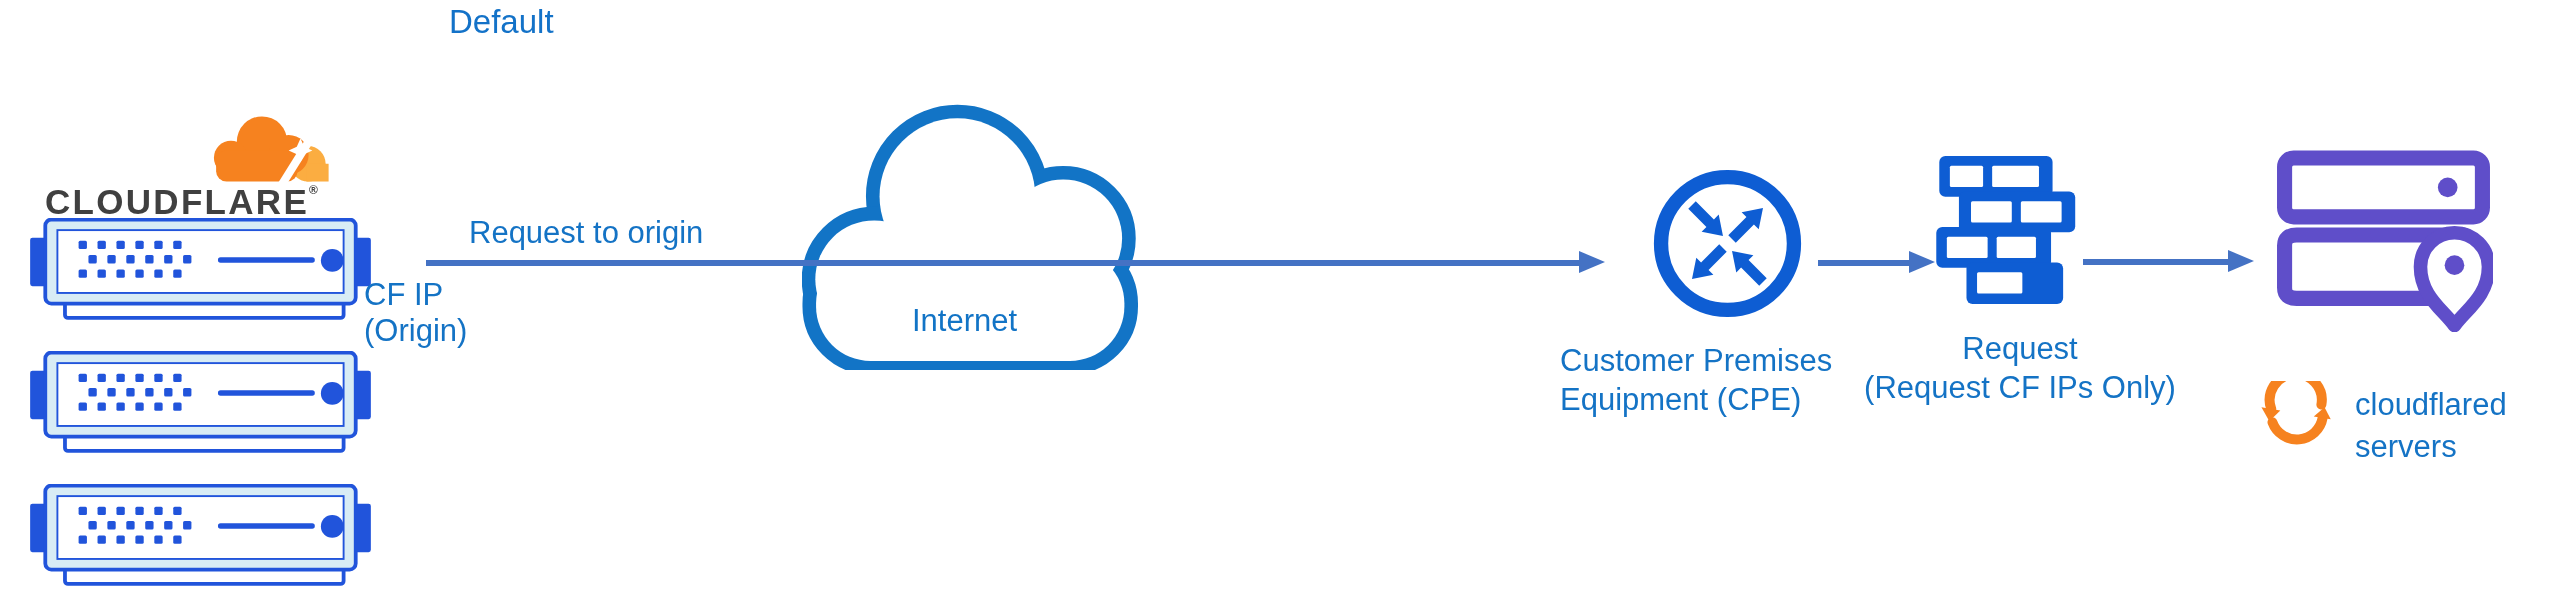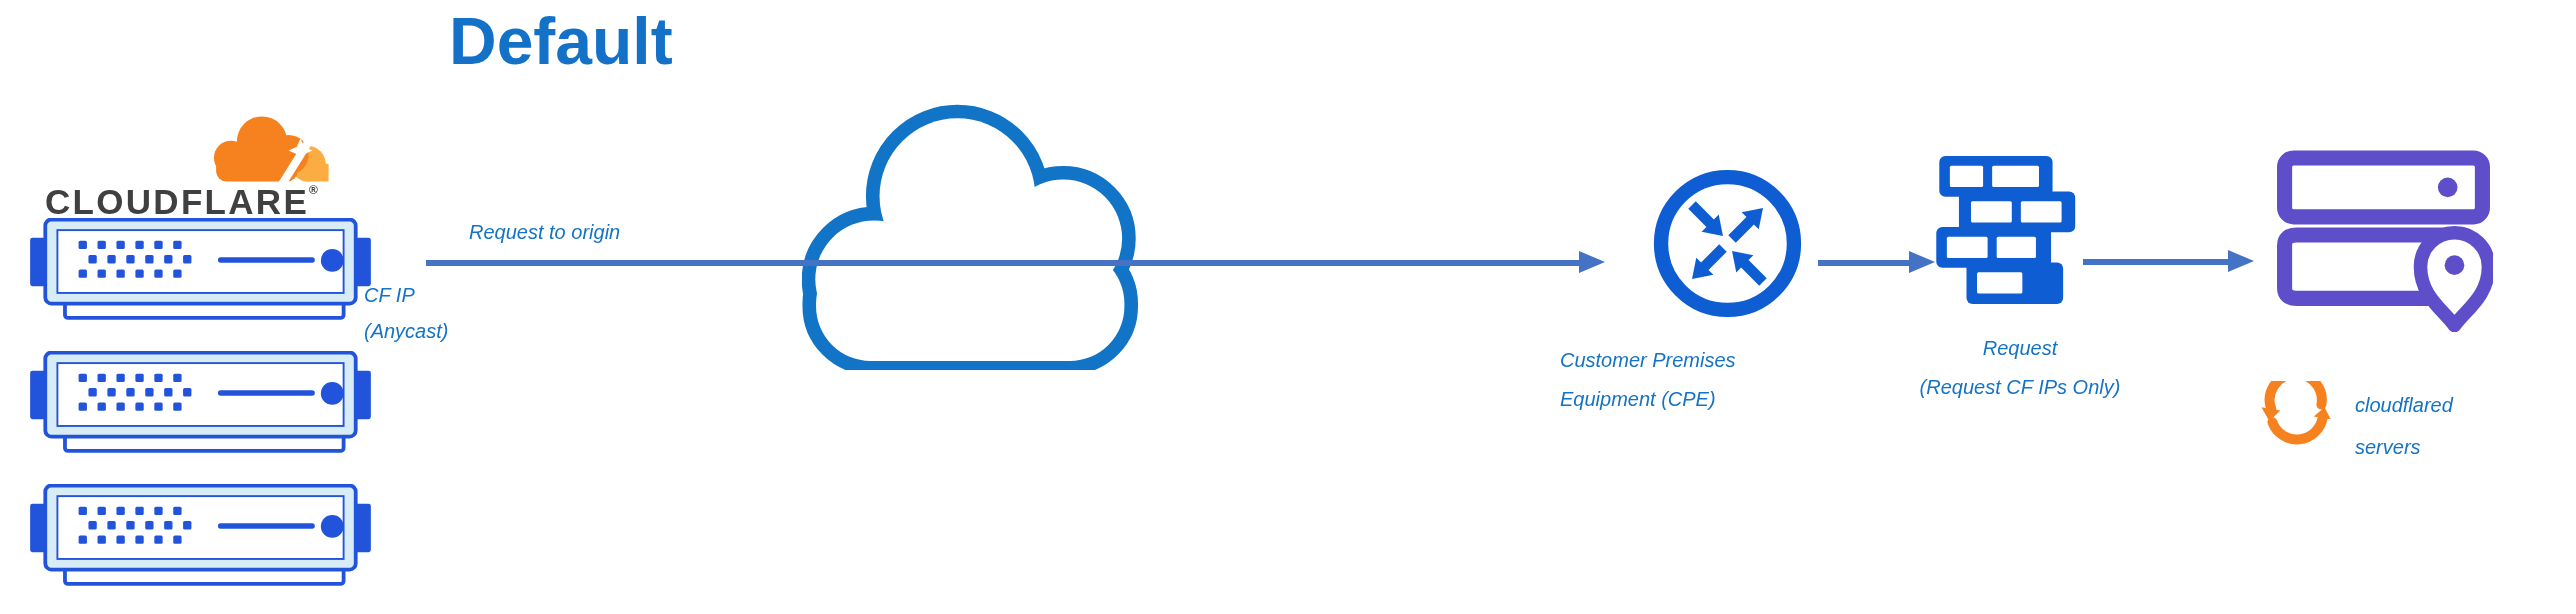--- a/index.html
+++ b/index.html
@@ -10,29 +10,28 @@
     width: 2576px;
     height: 614px;
     background: #ffffff;
     overflow: hidden;
   }
   .abs { position: absolute; }
 
   
   .title {
     left: 449px; top: 3px;
-    font-size: 66px; font-weight: 700;
+    font-size: 33px; font-weight: 400;
     color: #1372C8; letter-spacing: 0px;
   }
   .blue-label {
     color: #1473C5;
-    font-size: 20px;
+    font-size: 31px;
     line-height: 39px;
     font-weight: 400;
-    font-style: italic;
   }
   .wordmark {
     left: 45px; top: 182px;
     font-size: 35px; font-weight: 800;
     letter-spacing: 2.3px; color: #404040;
   }
   .wordmark sup { font-size: 12px; font-weight: 700; vertical-align: 19.7px; letter-spacing: 0; }
 
   .request-label { left: 469px; top: 213px; }
   .cfip-label    { left: 364px; top: 277px; line-height: 36px; }
@@ -183,39 +182,40 @@
           <rect x="189" y="68" width="11" height="11" rx="2"></rect>
       </g>
       <rect x="248" y="52" width="128" height="7" rx="3.5" fill="#2154DB"></rect>
       <circle cx="399" cy="56" r="15" fill="#2154DB"></circle>
     </svg>
   </div>
 
   <div class="abs blue-label request-label">Request to origin</div>
   <div class="abs blue-label cfip-label">
     <div>CF IP</div>
-    <div>(Anycast)</div>
+    <div>(Origin)</div>
   </div>
 
   <div class="abs net-cloud">
     <svg width="341" height="266" viewBox="0 0 450 352">
       <g stroke="#1274C6" stroke-width="36" fill="#ffffff">
         <circle cx="205" cy="122" r="103"></circle>
         <circle cx="95" cy="232" r="78"></circle>
         <circle cx="345" cy="178" r="78"></circle>
         <rect x="18" y="192" width="408" height="148" rx="72"></rect>
       </g>
       <g fill="#ffffff">
         <circle cx="205" cy="122" r="103"></circle>
         <circle cx="95" cy="232" r="78"></circle>
         <circle cx="345" cy="178" r="78"></circle>
         <rect x="18" y="192" width="408" height="148" rx="72"></rect>
       </g>
     </svg>
   </div>
+  <div class="abs blue-label internet-label">Internet</div>
 
   <div class="abs conn-line line-main"></div>
   <div class="abs conn-head head-main"></div>
 
   <div class="abs cpe-icon">
     <svg width="151" height="151" viewBox="0 0 200 200">
       <defs>
         <path id="cpe-arrow" d="M0,-7 H34 V-16 L58,0 L34,16 V7 H0 Z" fill="#0E5DD3"></path>
       </defs>
       <circle cx="100" cy="100" r="88" fill="#ffffff" stroke="#0E5DD3" stroke-width="19"></circle>

